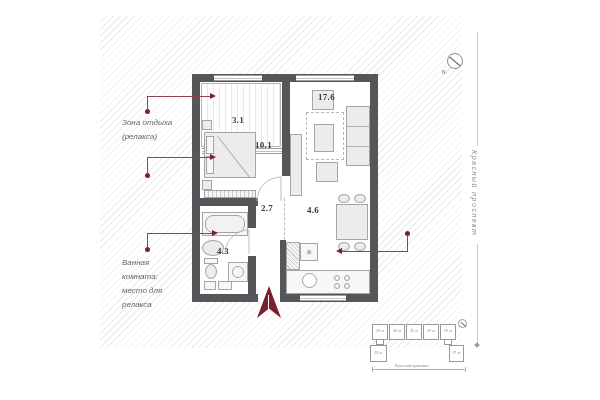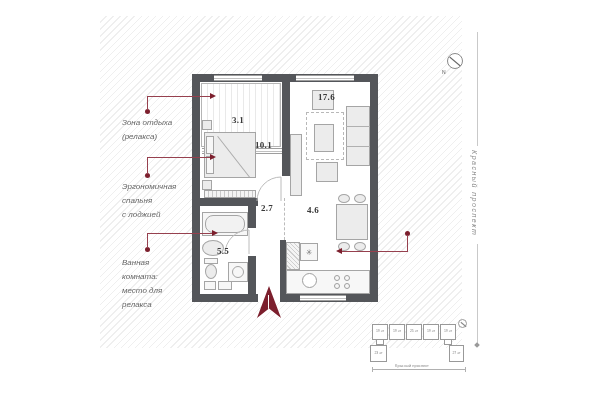--- a/index.html
+++ b/index.html
@@ -124,40 +124,35 @@
 
   <div class="abs" style="left:257px;top:286px;width:24px;height:32px;background:#7c1f2d;clip-path:polygon(50% 0,100% 100%,50% 70%,0 100%);">
     <div style="position:absolute;left:11px;top:9px;width:1px;height:23px;background:#fff;"></div>
   </div>
 
   <div class="abs room-num" style="left:232px;top:95px;margin-top:20px;">3.1</div>
   <div class="abs room-num" style="left:318px;top:92px;">17.6</div>
   <div class="abs room-num" style="left:255px;top:140px;">10.1</div>
   <div class="abs room-num" style="left:261px;top:203px;">2.7</div>
   <div class="abs room-num" style="left:307px;top:205px;">4.6</div>
-  <div class="abs room-num" style="left:217px;top:246px;">5.5</div>
+  <div class="abs room-num" style="left:217px;top:246px;">4.3</div>
 
   <div class="abs dot" style="left:145px;top:109px;"></div>
   <div class="abs cl" style="left:147px;top:96px;width:1px;height:14px;"></div>
   <div class="abs cl" style="left:147px;top:96px;width:63px;height:1px;"></div>
   <div class="abs arr-r" style="left:210px;top:93px;"></div>
   <div class="abs note" style="left:122px;top:116px;">
     <div>Зона отдыха</div>
     <div>(релакса)</div>
   </div>
 
   <div class="abs dot" style="left:145px;top:173px;"></div>
   <div class="abs cl" style="left:147px;top:157px;width:1px;height:17px;"></div>
   <div class="abs cl" style="left:147px;top:157px;width:63px;height:1px;"></div>
   <div class="abs arr-r" style="left:210px;top:154px;"></div>
-  <div class="abs note" style="left:122px;top:180px;">
-    <div>Эргономичная</div>
-    <div>спальня</div>
-    <div>с лоджией</div>
-  </div>
 
   <div class="abs dot" style="left:145px;top:247px;"></div>
   <div class="abs cl" style="left:147px;top:233px;width:1px;height:15px;"></div>
   <div class="abs cl" style="left:147px;top:233px;width:65px;height:1px;"></div>
   <div class="abs arr-r" style="left:212px;top:230px;"></div>
   <div class="abs note" style="left:122px;top:256px;">
     <div>Ванная</div>
     <div>комната:</div>
     <div>место для</div>
     <div>релакса</div>

